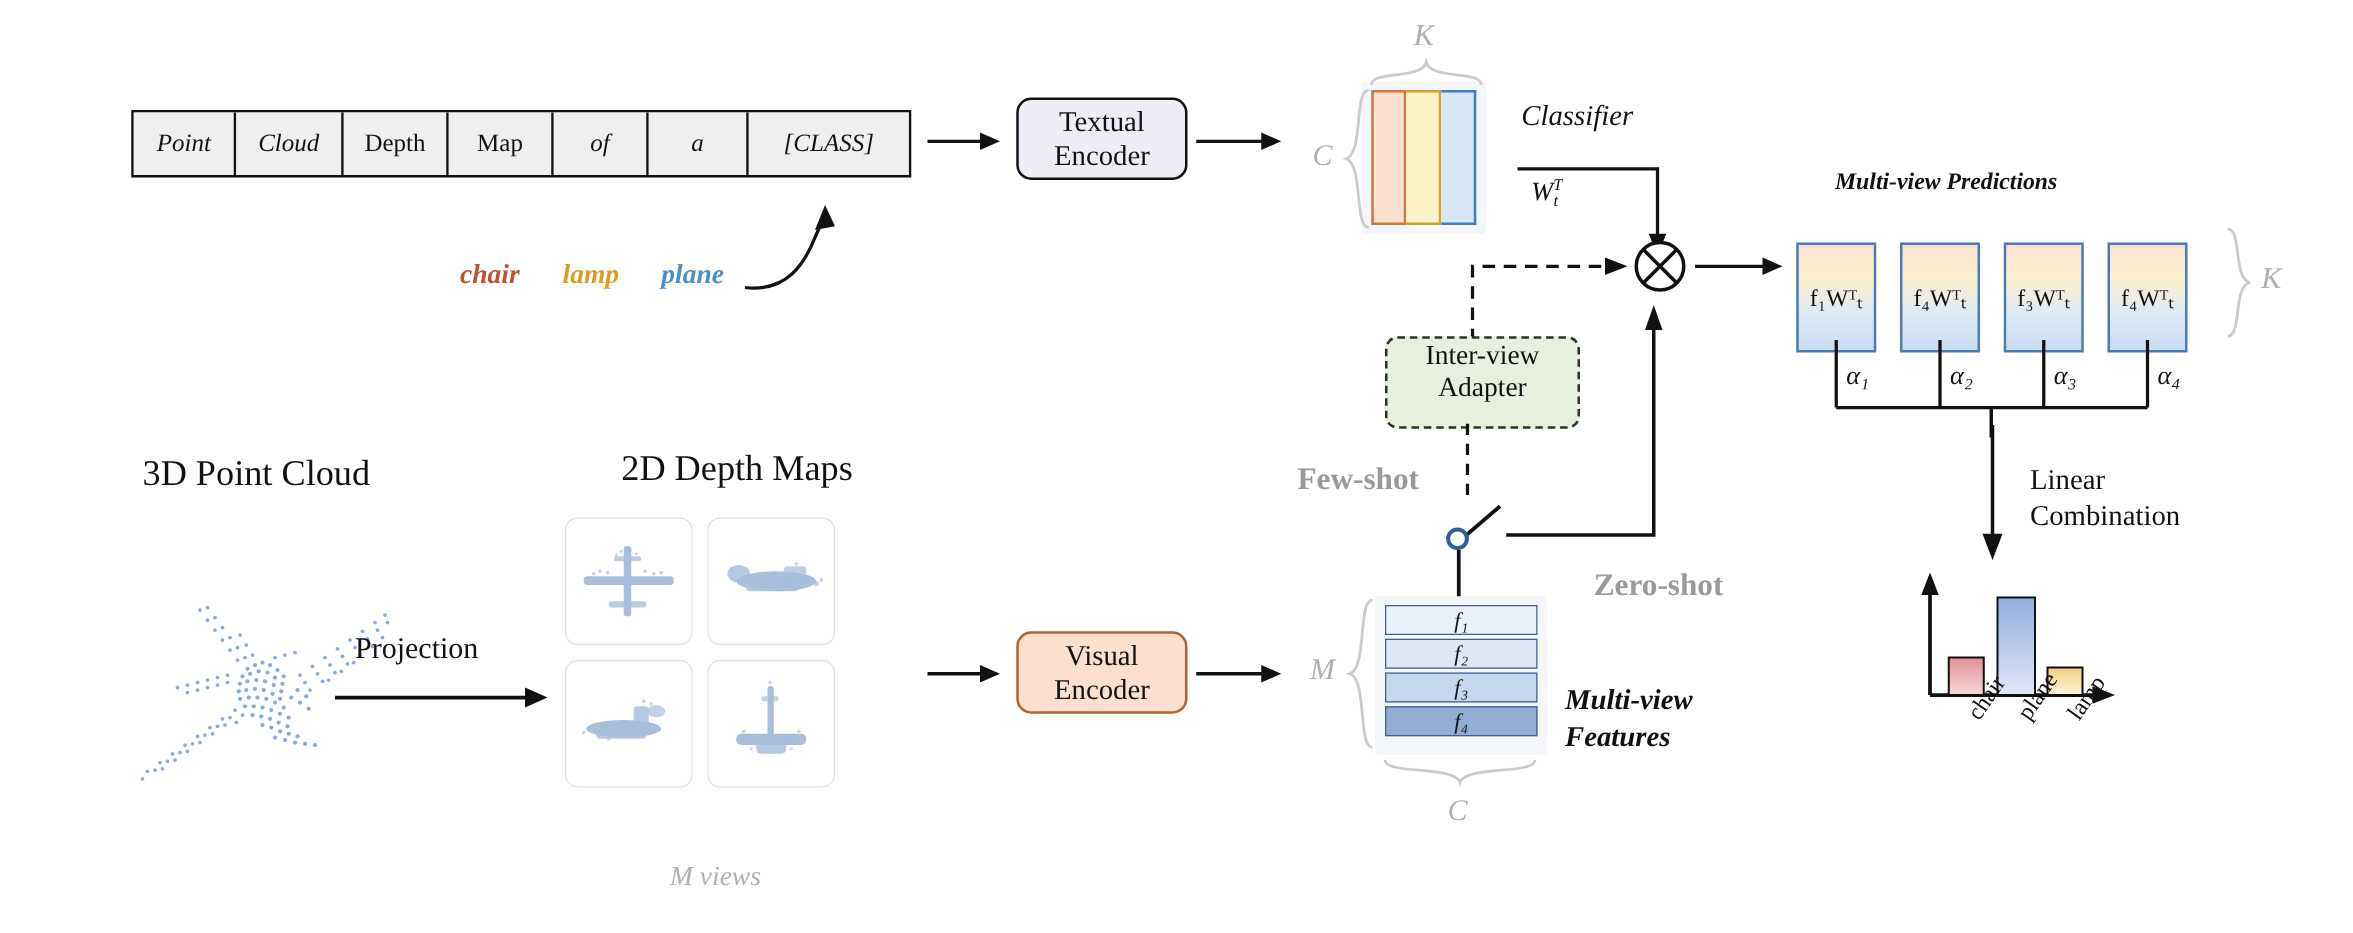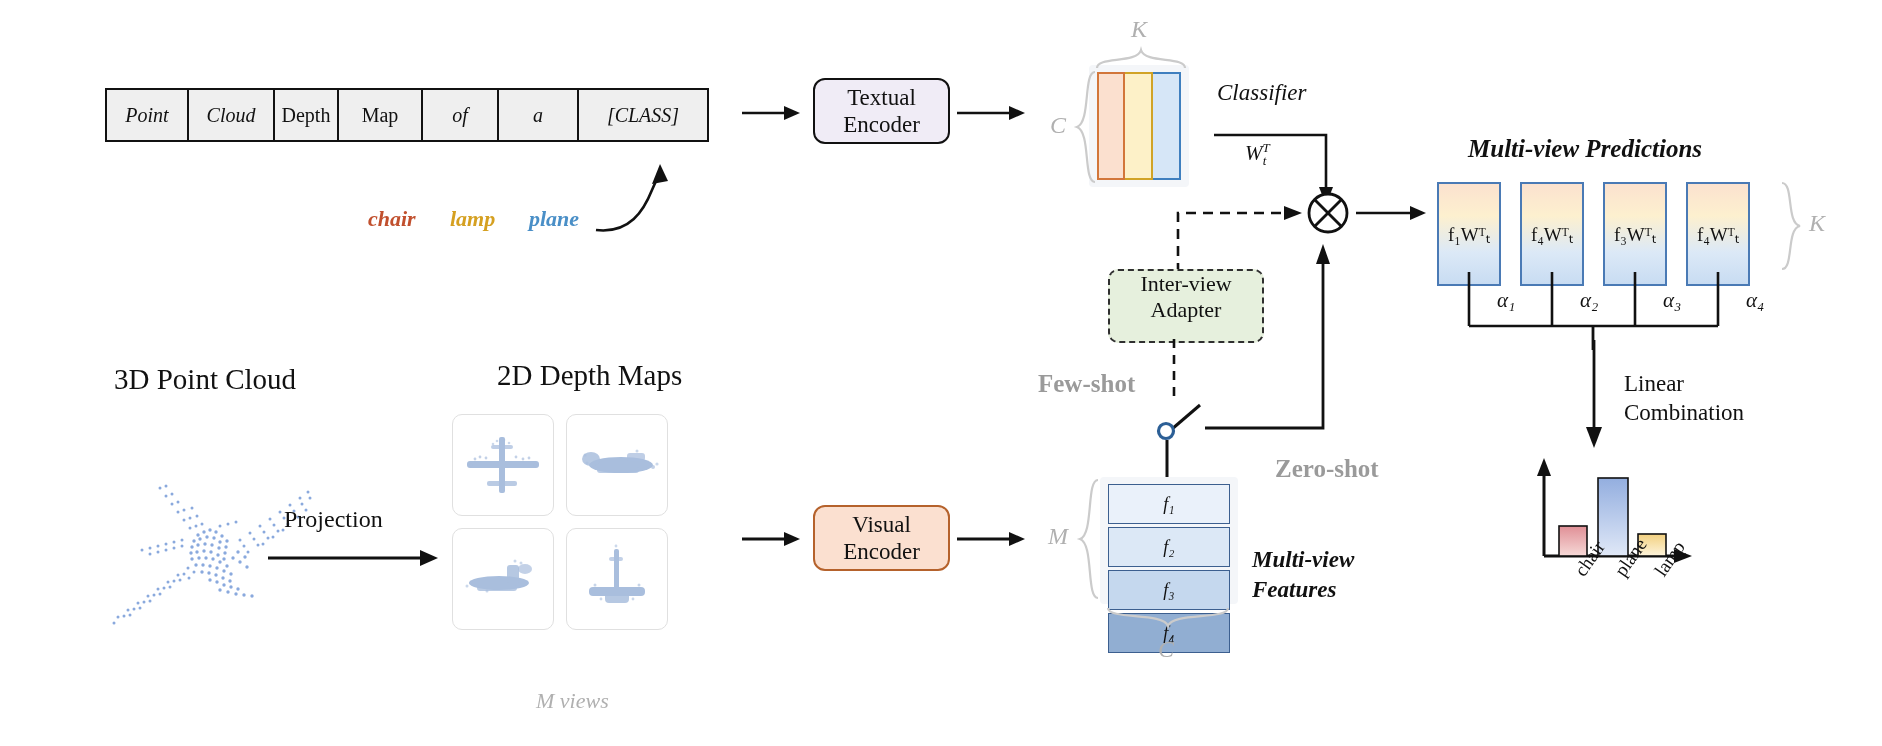--- a/index.html
+++ b/index.html
@@ -101,21 +101,21 @@
   #cls-col-2 { background: #d6e6f7; border: 2px solid #3f7fbf; border-left: none; }
 
   
   #feature-stack {
     left: 1108px; top: 484px;
     width: 122px;
     display: flex; flex-direction: column;
     gap: 3px;
   }
   .feat-row {
-    height: 40px;
+    height: 24px;
     border: 1.8px solid #3c5f8f;
     display: flex; align-items: center; justify-content: center;
     font-size: 18px; font-style: italic; color: #111;
     box-sizing: border-box;
   }
   #feat-0 { background: #eaf1fa; }
   #feat-1 { background: #dce8f6; }
   #feat-2 { background: #c5d8ee; }
   #feat-3 { background: #91aed2; }
   #feature-wrap-bg {
@@ -126,65 +126,66 @@
   }
   #classifier-wrap-bg {
     left: 1089px; top: 65px;
     width: 100px; height: 122px;
     background: #f4f6f9;
     border-radius: 4px;
   }
 
   
   .pred-box {
-    width: 64px; height: 104px;
+    width: 64px; height: 88px;
     border: 2px solid #4a7ab5;
     background: linear-gradient(to bottom, #fbe2cf 0%, #fdf0cf 32%, #dce9f7 68%, #c8dcf2 100%);
     display: flex; align-items: center; justify-content: center;
     font-size: 19px; color: #111;
     box-sizing: border-box;
+    margin-top: 12px;
   }
 
   
   .depth-tile {
     width: 100px; height: 100px;
     border: 1.5px solid #e0e0e0;
     border-radius: 10px;
     background: #ffffff;
     overflow: hidden;
     position: relative;
   }
 
   
   .lbl { color: #111; font-size: 23px; }
   .lbl-it { color: #111; font-size: 22px; font-style: italic; }
   .gray-lbl { color: #9a9a9a; font-size: 25px; font-weight: 600; }
   .gray-it { color: #b0b0b0; font-size: 23px; font-style: italic; }
   .section-title { color: #111; font-size: 27px; margin-left: 20px; }
-  .math { font-style: italic; font-size: 21px; color: #111; margin-left: 20px; }
+  .math { font-style: italic; font-size: 21px; color: #111; }
 
   .rot-label {
     font-size: 19px;
     color: #111;
     transform: rotate(-55deg);
     transform-origin: left top;
     white-space: nowrap;
   }
 
   svg { overflow: visible; }
 </style>
 </head>
 <body>
 
 <div id="canvas">
 
   <div class="abs" id="prompt-template">
     <div class="prompt-cell italic" style="width:82px">Point</div>
     <div class="prompt-cell italic" style="width:86px">Cloud</div>
-    <div class="prompt-cell" style="width:64px">Depth</div>
+    <div class="prompt-cell" style="width:84px">Depth</div>
     <div class="prompt-cell" style="width:84px">Map</div>
     <div class="prompt-cell italic" style="width:76px">of</div>
     <div class="prompt-cell italic" style="width:80px">a</div>
     <div class="prompt-cell italic" style="width:128px">[CLASS]</div>
   </div>
 
   <div class="abs class-word" style="left:368px; top:206px; color:#c1502e;">chair</div>
   <div class="abs class-word" style="left:450px; top:206px; color:#d5a021;">lamp</div>
   <div class="abs class-word" style="left:529px; top:206px; color:#4a8fc7;">plane</div>
 
@@ -269,21 +270,21 @@
     <circle cx="24" cy="31" r="7.5" stroke="#2c5f96" stroke-width="3.2" fill="#fff"></circle>
   </svg>
 
   <svg class="abs" style="left:1205px; top:236px;" width="130" height="194">
     <path d="M 0 192 L 118 192 L 118 24" stroke="#111" stroke-width="2.8" fill="none"></path>
     <path d="M 118 8 L 111 28 L 125 28 Z" fill="#111"></path>
   </svg>
 
   <div class="abs gray-lbl" style="left:1275px; top:455px;">Zero-shot</div>
 
-  <div class="abs lbl-it" style="left:1468px; top:135px; font-size:25px; font-weight:600;">Multi-view Predictions</div>
+  <div class="abs lbl-it" style="left:1468px; top:135px; font-size:19px; font-weight:600;">Multi-view Predictions</div>
 
   <div class="abs" style="left:1437px; top:182px; display:flex; gap:19px;">
     <div class="pred-box">f₁Wᵀₜ</div>
     <div class="pred-box">f₄Wᵀₜ</div>
     <div class="pred-box">f₃Wᵀₜ</div>
     <div class="pred-box">f₄Wᵀₜ</div>
   </div>
 
   <svg class="abs" style="left:1779px; top:181px;" width="26" height="92">
     <path d="M 3 2 C 15 2, 7 42, 21 45 C 7 48, 15 88, 3 88" stroke="#cbcbcb" stroke-width="2.2" fill="none"></path>

